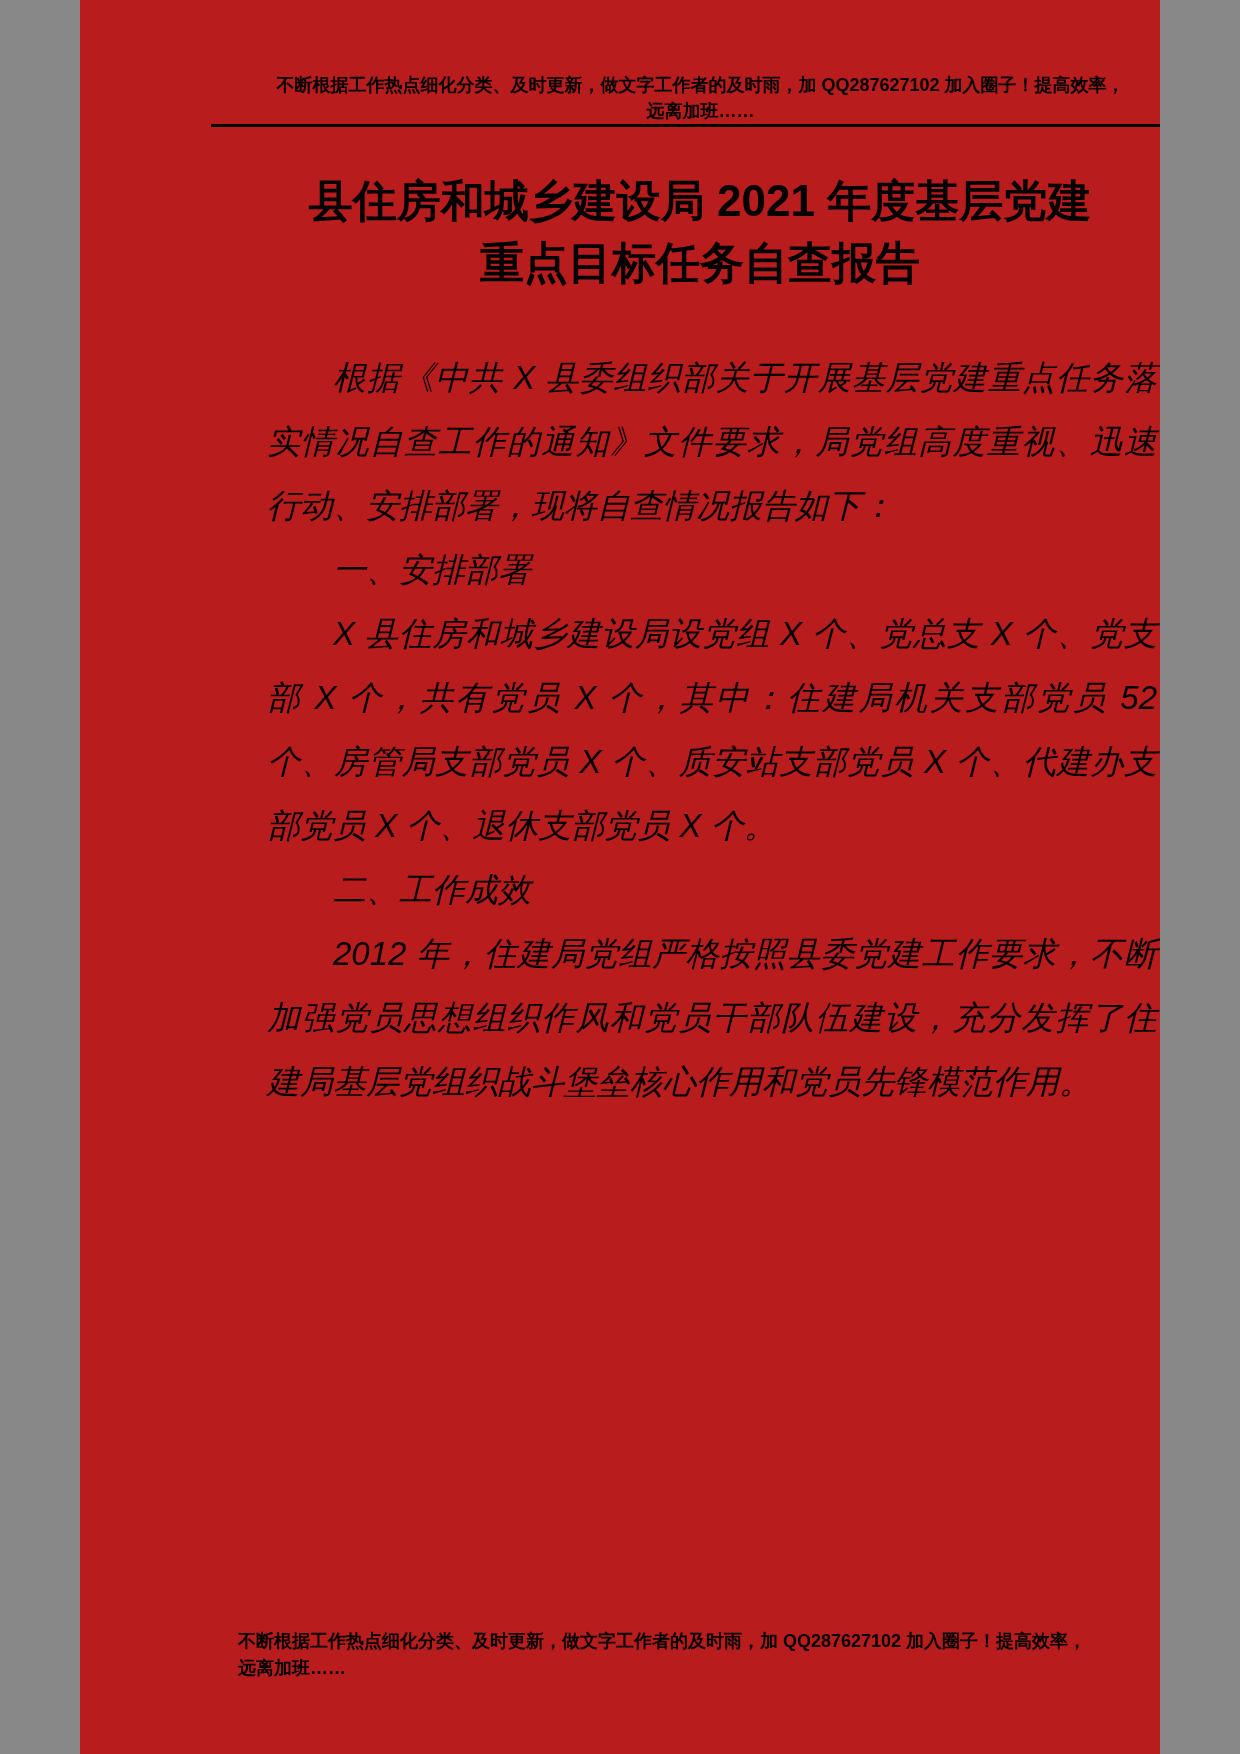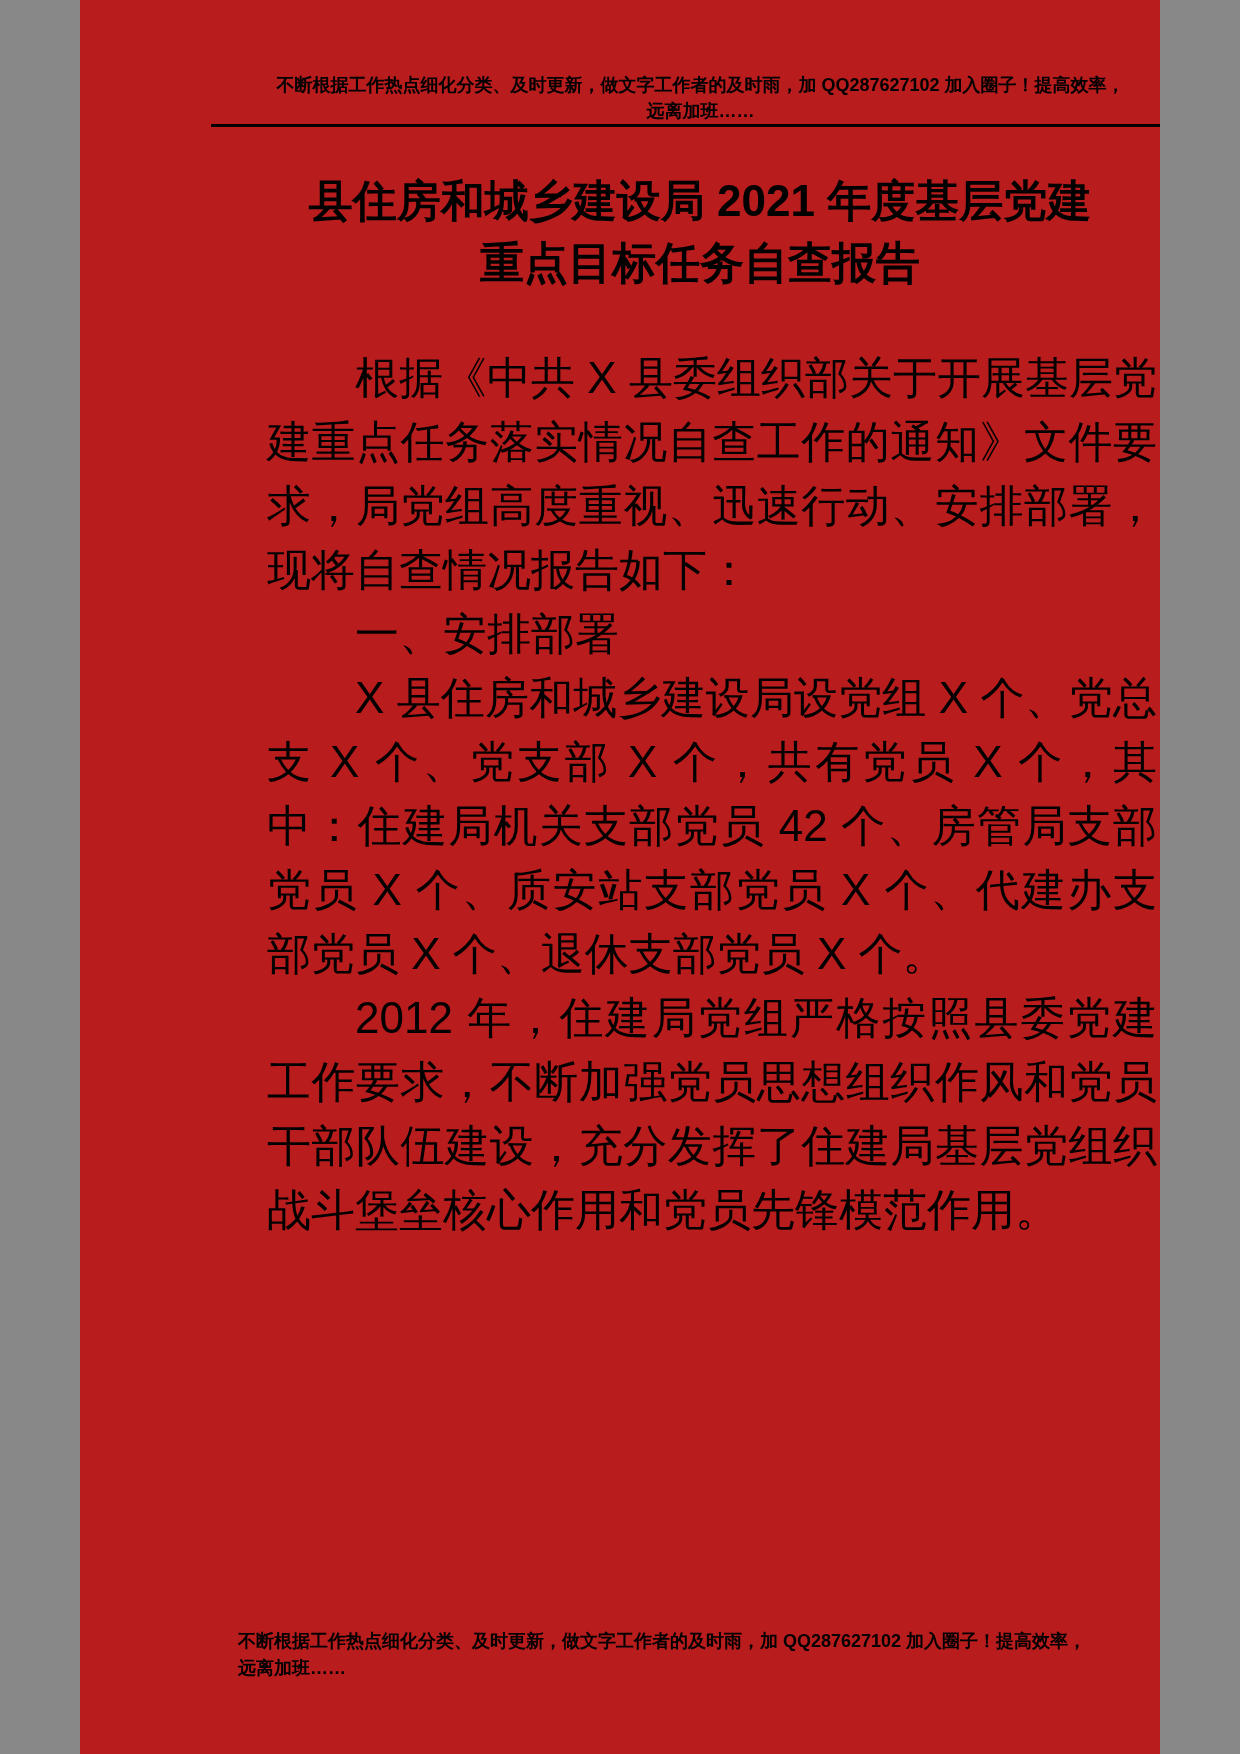--- a/index.html
+++ b/index.html
@@ -39,23 +39,24 @@
     text-align: center;
     font-size: 44px;
     line-height: 62px;
     font-weight: bold;
   }
   .doc-body {
     position: absolute;
     top: 346px;
     left: 187px;
     width: 890px;
-    font-size: 44px;
+    font-size: 33px;
     line-height: 64px;
     text-align: justify;
+    font-style: italic;
   }
   .doc-body p {
     margin: 0;
     text-indent: 2em;
   }
   .seg-bold { font-weight: bold; }
   .page-footer {
     position: absolute;
     top: 1628px;
     left: 158px;
@@ -84,21 +85,24 @@
   </div>
 
   <div class="doc-body">
     <p>
       <span>根据《中共 X 县委组织部关于开展基层党建重点任务落实情况自查工作的通知》文件要求，局党组高度重视、迅速行动、安排部署，现将自查情况报告如下：</span>
     </p>
     <p>
       <span>一、安排部署</span>
     </p>
     <p>
-      <span>X 县住房和城乡建设局设党组 X 个、党总支 X 个、党支部 X 个，共有党员 X 个，其中：住建局机关支部党员 42 个、房管局支部党员 X 个、质安站支部党员 X 个、代建办支部党员 X 个、退休支部党员 X 个。</span>
+      <span>X 县住房和城乡建设局设党组 X 个、党总支 X 个、党支部 X 个，共有党员 X 个，其中：住建局机关支部党员 52 个、房管局支部党员 X 个、质安站支部党员 X 个、代建办支部党员 X 个、退休支部党员 X 个。</span>
+    </p>
+    <p>
+      <span>二、工作成效</span>
     </p>
     <p>
       <span>2012 年，住建局党组严格按照县委党建工作要求，不断加强党员思想组织作风和党员干部队伍建设，充分发挥了住建局基层党组织战斗堡垒核心作用和党员先锋模范作用。</span>
     </p>
   </div>
 
   <div class="page-footer">
     <div>不断根据工作热点细化分类、及时更新，做文字工作者的及时雨，加 QQ287627102 加入圈子！提高效率，</div>
     <div>远离加班……</div>
   </div>

